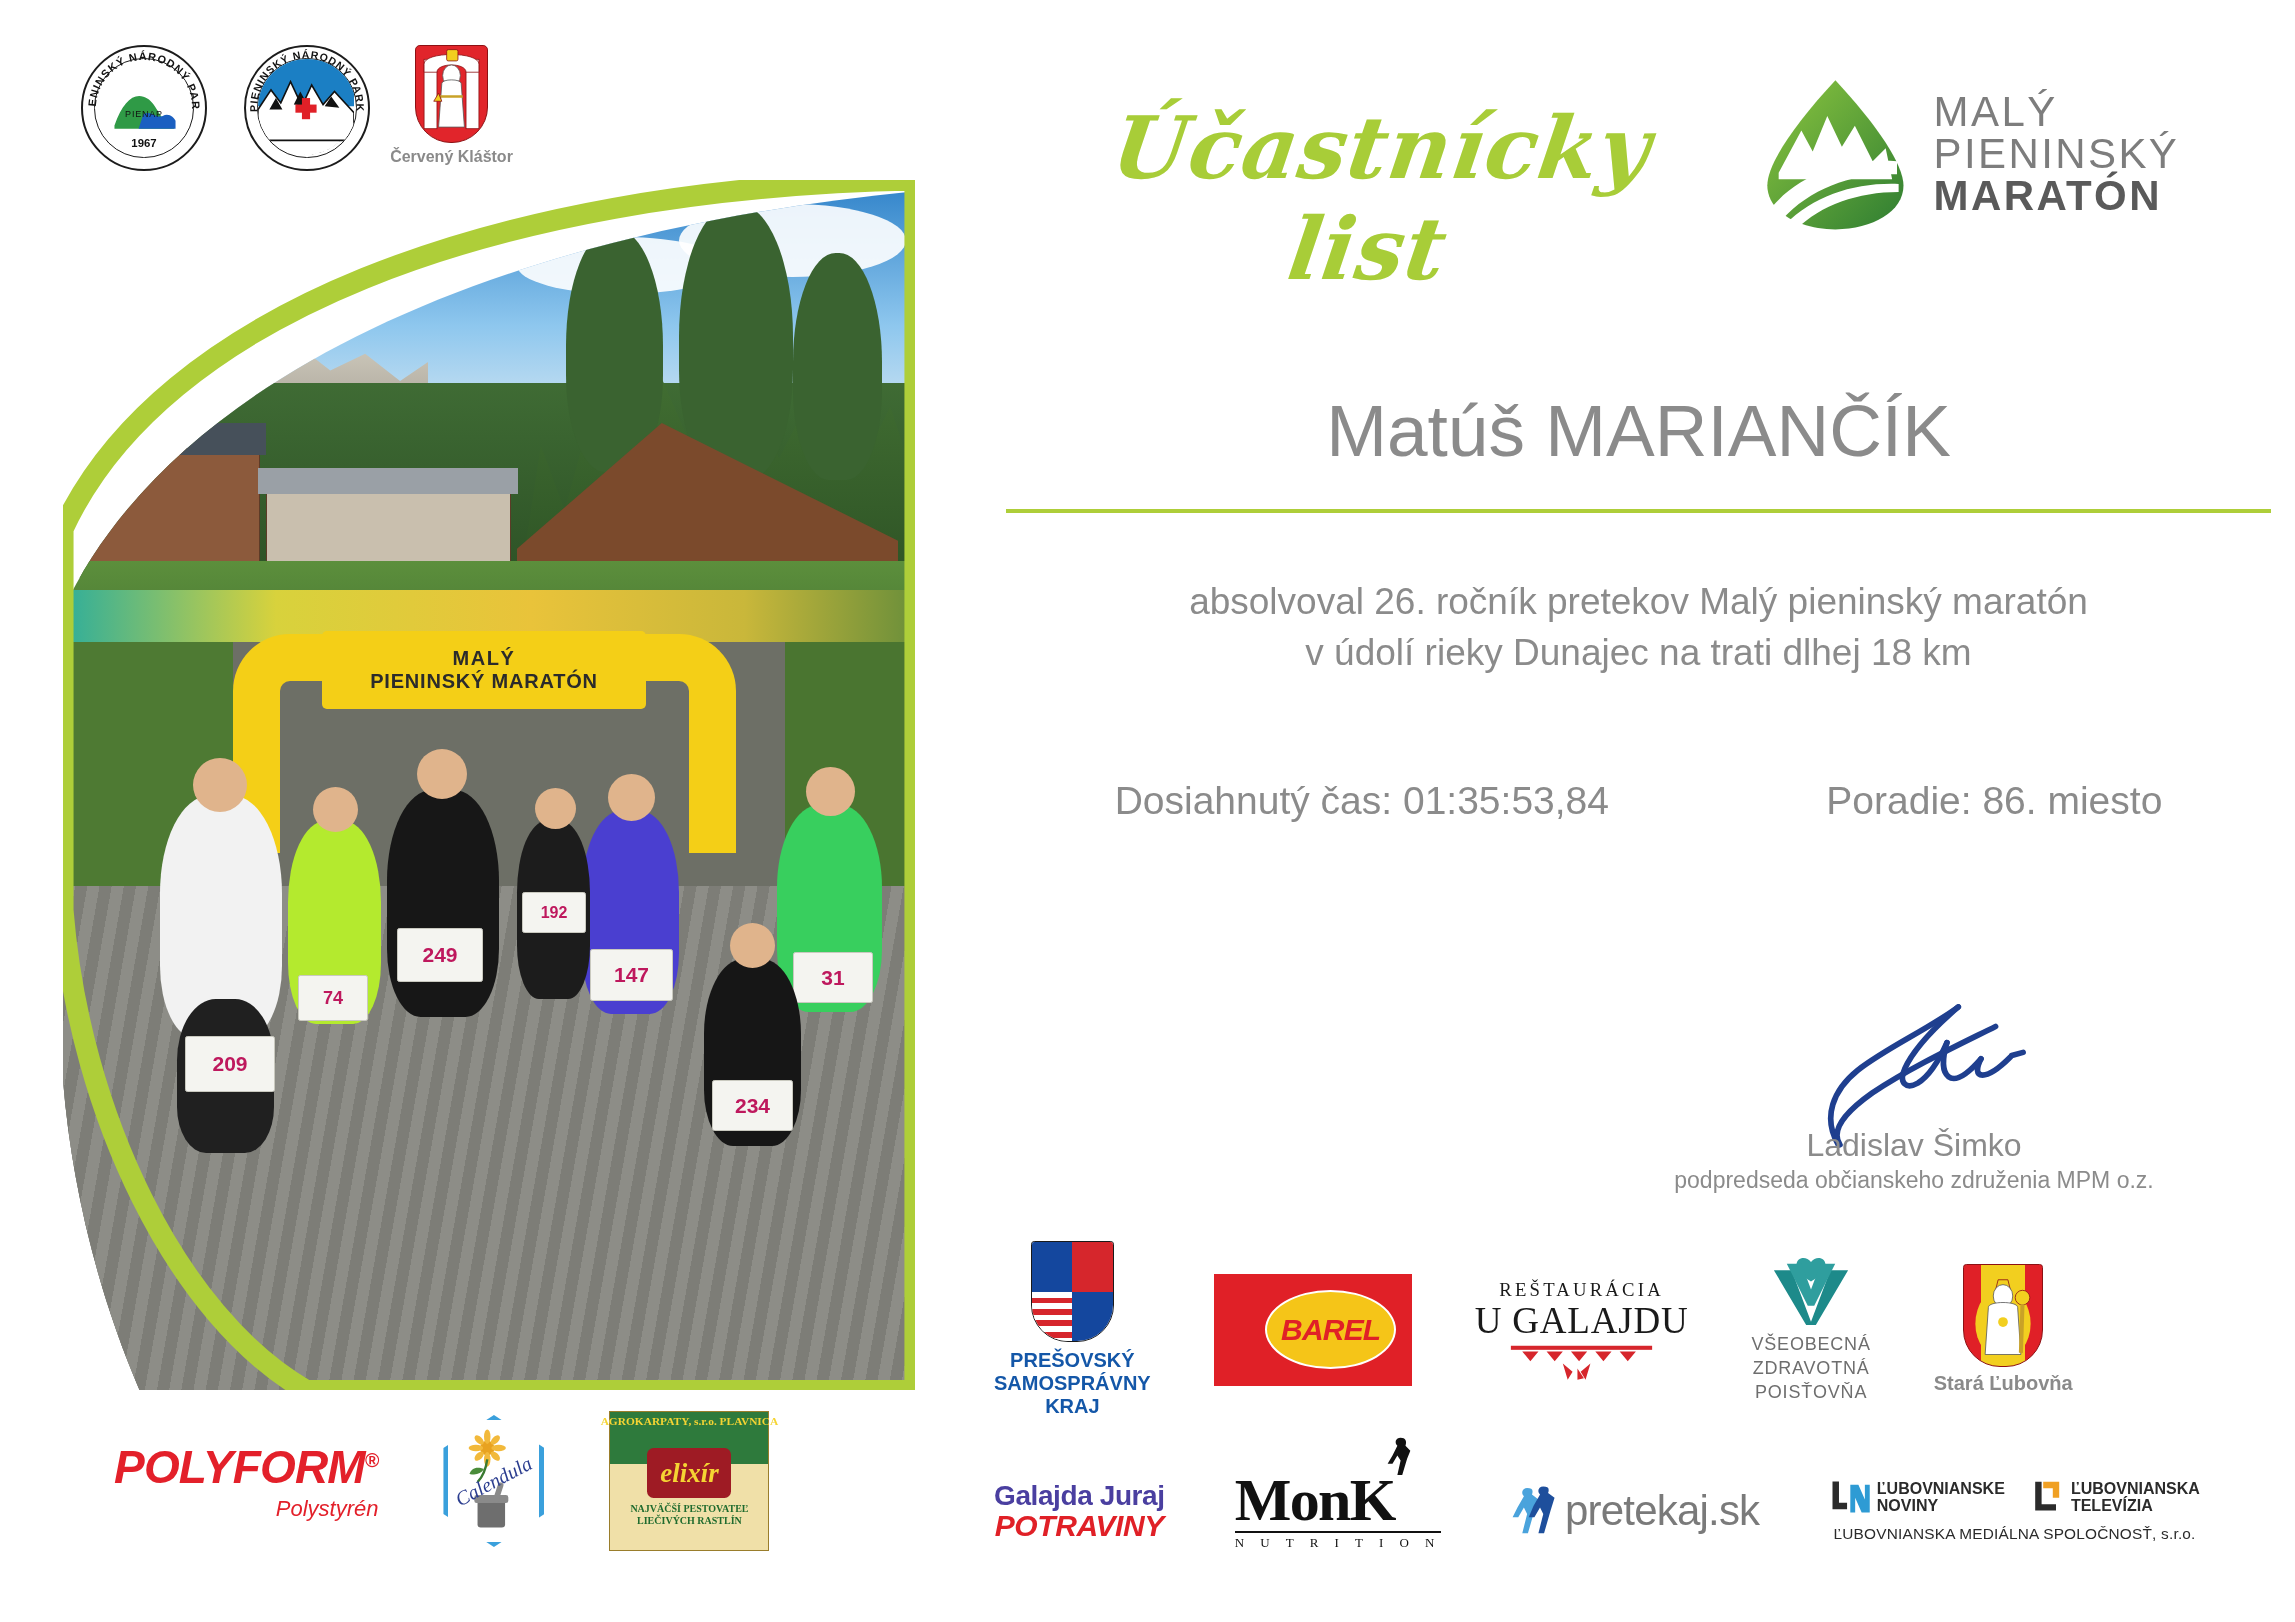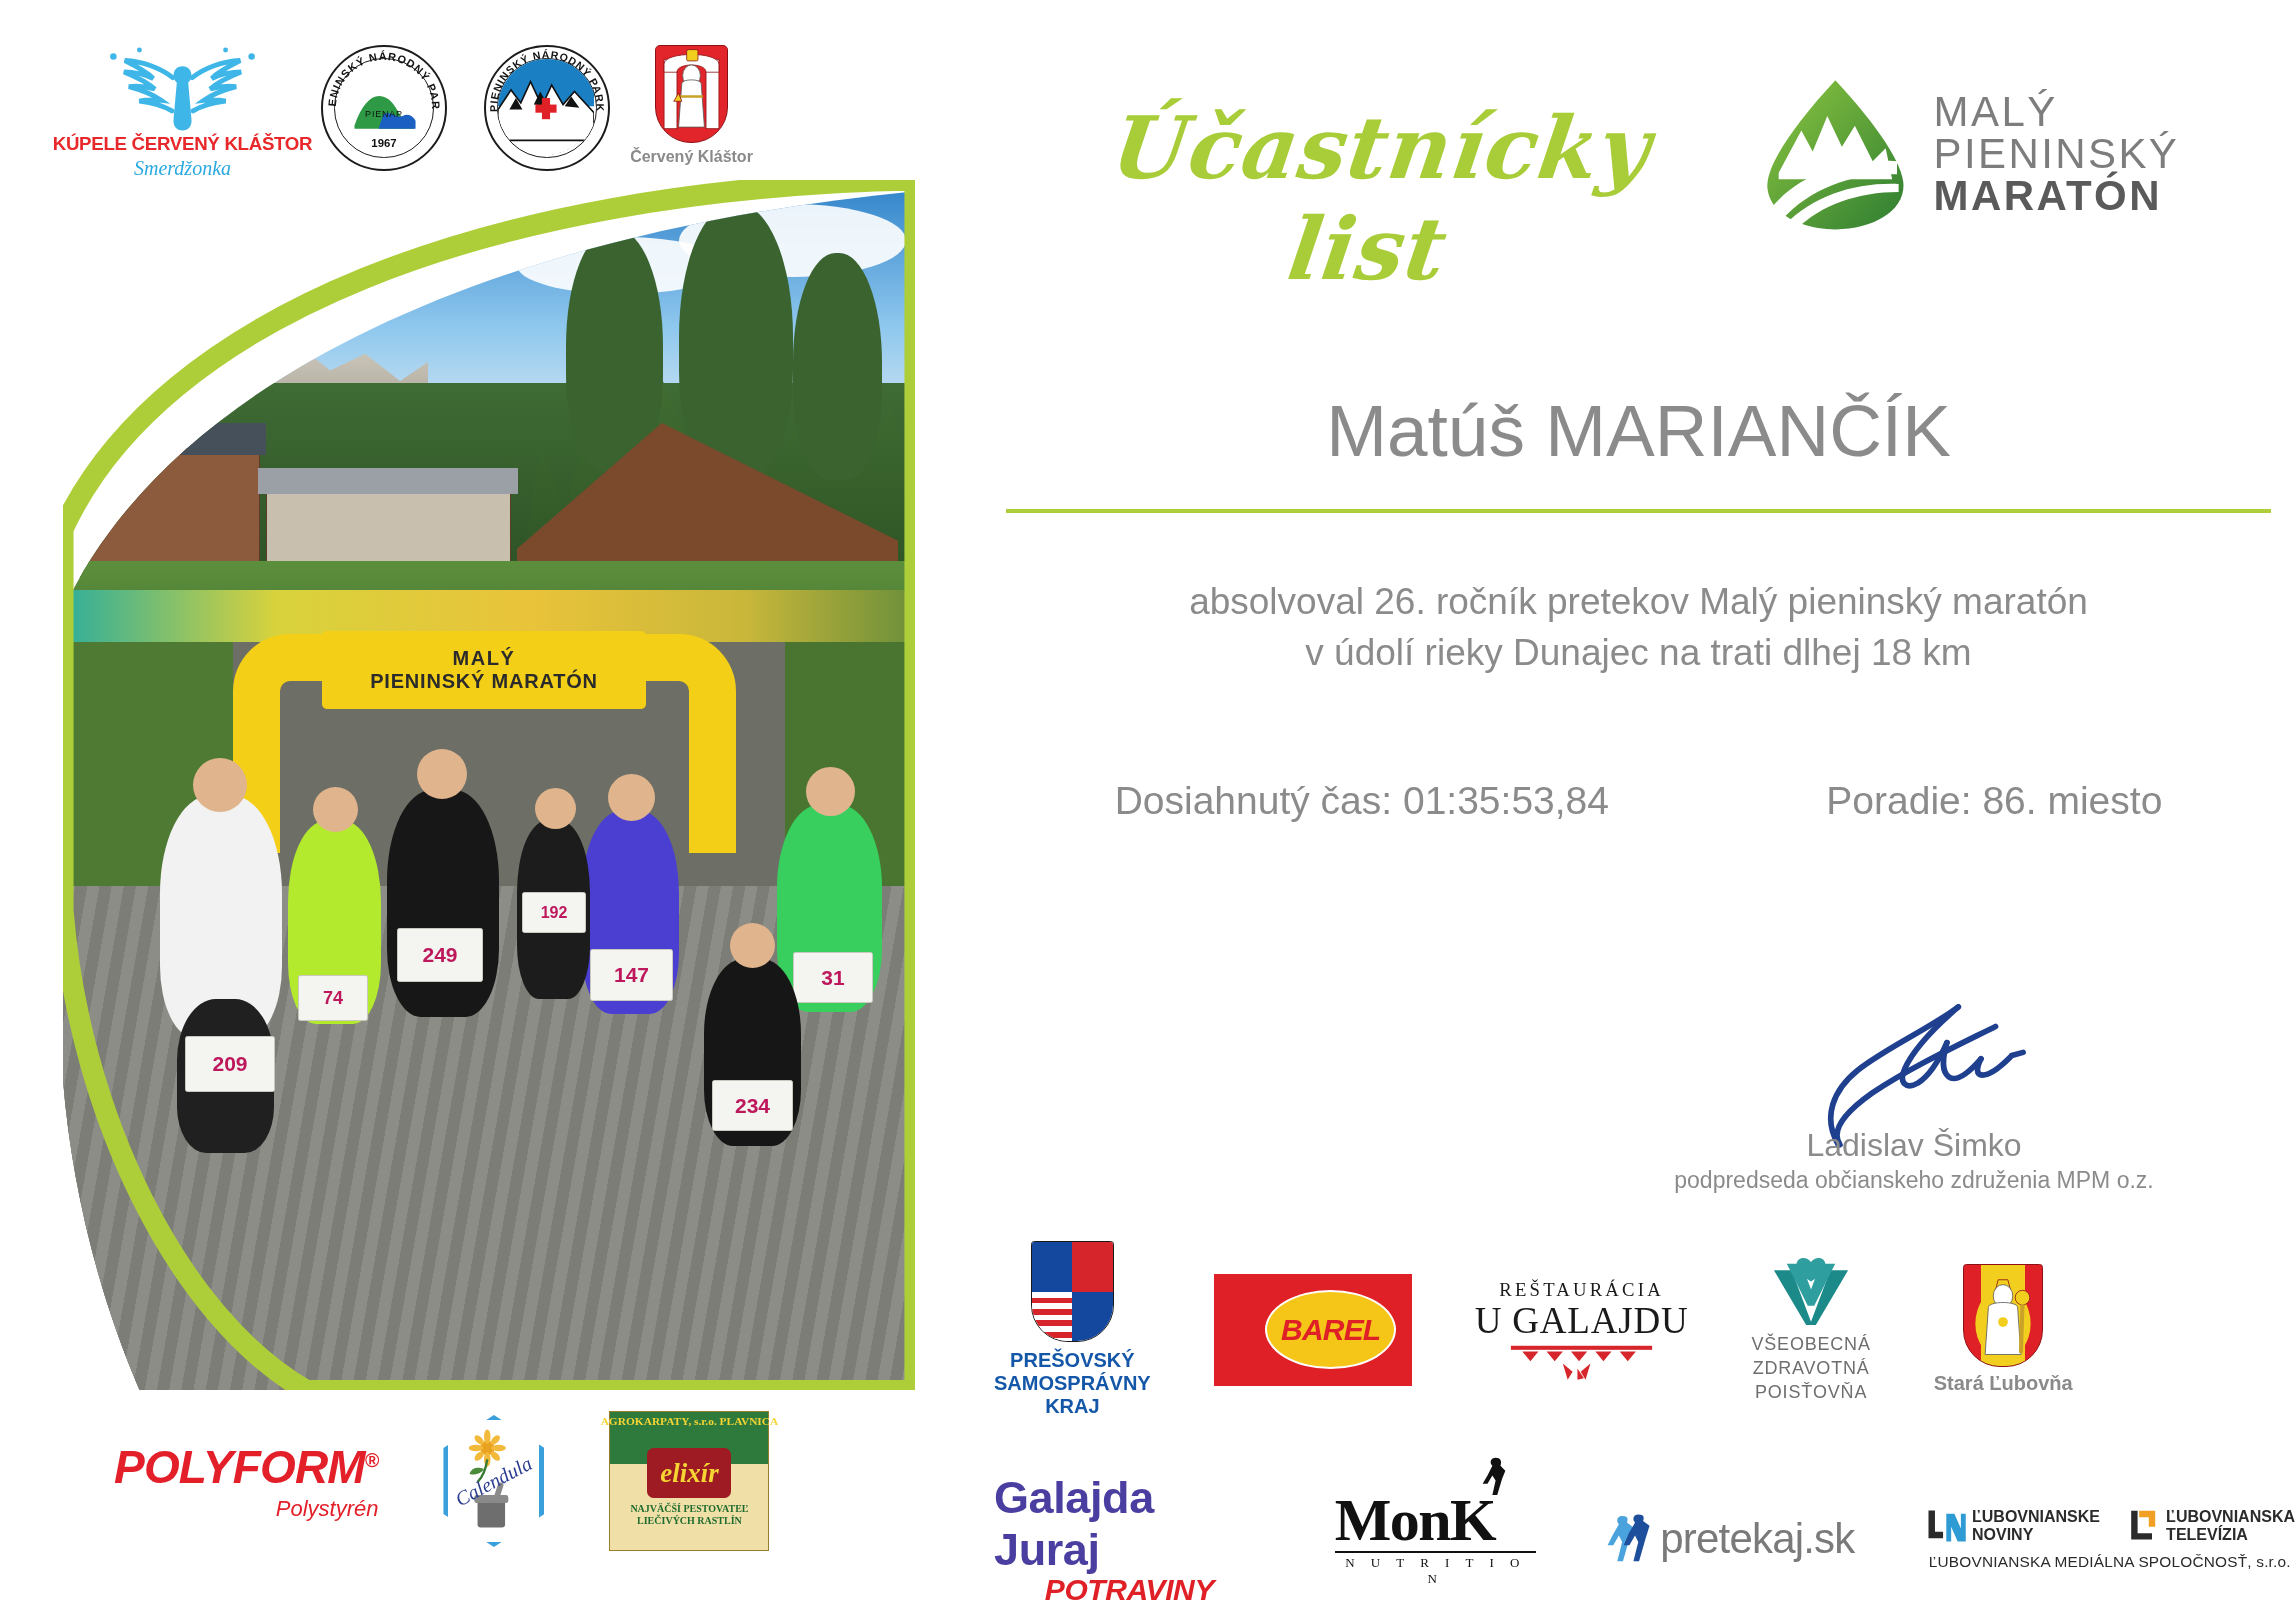--- a/index.html
+++ b/index.html
@@ -177,21 +177,21 @@
   .gal-orn{width:151px;height:36px;margin-top:1.6px;}
 
   .vzp-mark{width:84px;height:71px;}
   .vzp-txt{font-size:18px;color:#6e6e6e;text-align:center;line-height:1.35;
      letter-spacing:0.8px;margin-top:6.5px;}
 
   .sl-shield{width:78px;height:101px;background:linear-gradient(90deg,#e02027 0 22%,#f2cf1f 22% 78%,#e02027 78% 100%);
      border:1.6px solid #8d1114;border-radius:3.2px 3.2px 37px 37px;position:relative;overflow:hidden;}
   .sl-txt{font-size:20px;font-weight:bold;color:#8a8a8a;margin-top:4.9px;}
 
-  .gj1{font-size:45px;font-weight:bold;color:#4a3fa0;letter-spacing:-0.4px;}
+  .gj1{font-size:28px;font-weight:bold;color:#4a3fa0;letter-spacing:-0.4px;}
   .gj2{font-size:30px;font-weight:bold;font-style:italic;color:#e02027;
      letter-spacing:-0.4px;text-align:right;margin-top:-3.2px;}
 
   .monk{position:relative;}
   .monk-word{font-family:"Liberation Serif",serif;font-size:60px;font-weight:bold;
      color:#111;letter-spacing:-1.6px;line-height:.95;}
   .monk-rule{height:2.4px;background:#111;margin-top:1.6px;}
   .monk-sub{font-family:"Liberation Serif",serif;font-size:13px;color:#111;
      letter-spacing:6.5px;text-align:center;margin-top:1.6px;}
   .monk-fig{position:absolute;right:27.6px;top:-36px;width:27.6px;height:44px;}
@@ -205,37 +205,20 @@
   .lms-ln{width:41px;height:34px;}
   .lms-lt{width:32px;height:34px;}
   .lms-lbl{font-size:16px;font-weight:bold;color:#2b2b2b;line-height:1.12;}
   .lms-foot{font-size:15.4px;color:#2b2b2b;margin-top:9.7px;letter-spacing:0.2px;}
 </style>
 </head>
 <body>
 
 <div class="top-logos">
 
-  <div class="logo-box kupele">
-    <div class="kupele-mark">
-      <svg width="187" height="88" viewBox="0 0 230 108">
-        <g fill="#3fb6e8">
-          <path d="M115 26c-7 0-11 5-11 11 0 6 4 9 4 9l-4 45c-1 9 4 14 11 14s12-5 11-14l-4-45s4-3 4-9c0-6-4-11-11-11z"></path>
-          <path d="M103 40C88 28 66 20 44 19c14 7 26 13 35 22-11-5-24-8-36-8 15 6 28 12 38 21-10-3-22-4-32-3 15 4 29 9 40 17-9-1-19-1-27 1 16 2 30 6 40 12" fill="none" stroke="#3fb6e8" stroke-width="6" stroke-linecap="round"></path>
-          <path d="M127 40c15-12 37-20 59-21-14 7-26 13-35 22 11-5 24-8 36-8-15 6-28 12-38 21 10-3 22-4 32-3-15 4-29 9-40 17 9-1 19-1 27 1-16 2-30 6-40 12" fill="none" stroke="#3fb6e8" stroke-width="6" stroke-linecap="round"></path>
-          <circle cx="30" cy="14" r="4"></circle>
-            <circle cx="200" cy="14" r="4"></circle>
-          <circle cx="62" cy="6" r="3"></circle>
-            <circle cx="168" cy="6" r="3"></circle>
-        </g>
-      </svg>
-    </div>
-    <div class="kk-txt1">KÚPELE ČERVENÝ KLÁŠTOR</div>
-    <div class="kk-txt2">Smerdžonka</div>
-  </div>
 
   <div class="logo-box">
     <div class="seal">
       <div class="seal-ring-txt">
         <svg width="122" height="122" viewBox="0 0 150 150">
           <defs>
               <path id="ringA" d="M 16,75 A 59,59 0 0 1 134,75"></path>
             </defs>
           <text font-size="13.5" font-weight="bold" font-family="Liberation Sans, sans-serif" fill="#111" letter-spacing="1.2">
             <textPath href="#ringA" startOffset="50%" text-anchor="middle">PIENINSKÝ NÁRODNÝ PARK</textPath>

